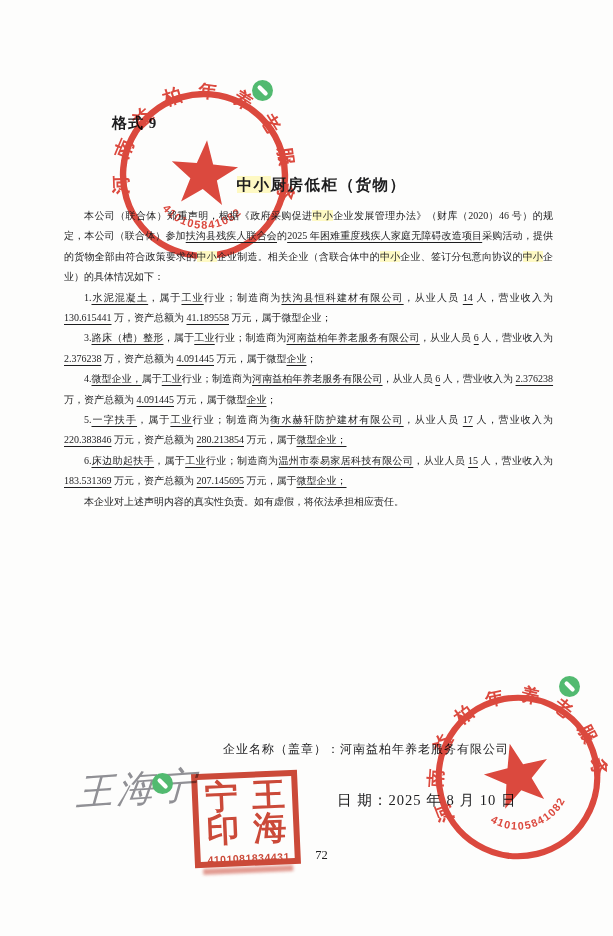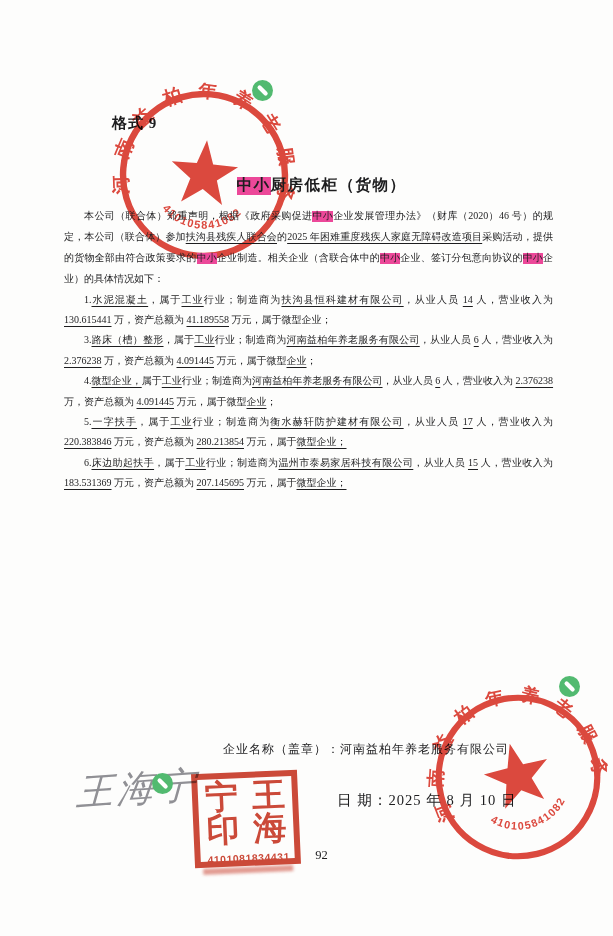--- a/index.html
+++ b/index.html
@@ -5,21 +5,21 @@
   html,body{margin:0;padding:0;background:#e9e9e9;}
   .page{
     position:relative;width:613px;height:936px;margin:0 auto;
     background:#fdfdfc;overflow:hidden;
     font-family:"Liberation Serif", serif;color:#1d1d1f;
     border-right:2px solid #d8d8d6;
   }
   .abs{position:absolute;}
   .format-label{left:84px;top:114px;font-size:15px;font-weight:bold;letter-spacing:1px;margin-left:28px;}
   .doc-title{left:30px;right:0;top:175px;text-align:center;font-size:15.5px;font-weight:bold;letter-spacing:1.5px;}
-  .hl{background:#ec4899;font-family:Liberation Mono, monospace;}
+  .hl{background:#fef9c3;}
   .ul{text-decoration:underline;text-underline-offset:3px;}
   .doc-body{left:64px;top:206px;width:489px;font-size:10px;line-height:20.4px;text-align:justify;}
   .doc-body p{margin:0;text-indent:2em;}
   .company-line{left:223px;top:741px;font-size:12px;letter-spacing:1px;}
   .date-line{left:309px;top:791px;font-size:14.6px;letter-spacing:1px;margin-left:28px;}
   .page-number{left:30px;right:0;top:848px;text-align:center;font-size:12.5px;}
   
   .stamp-round{pointer-events:none;mix-blend-mode:multiply;opacity:.88;}
   .stamp-top{left:112px;top:83px;width:184px;height:184px;transform:rotate(5deg);}
   .stamp-bottom{left:428px;top:687px;width:180px;height:180px;transform:rotate(-14deg);}
@@ -73,20 +73,21 @@
     <span class="hl">中小</span><span>厨房低柜（货物）</span>
   </div>
 
   <div class="abs doc-body">
       <p><span>本公司（联合体）郑重声明，根据《政府采购促进</span><span class="hl">中小</span><span>企业发展管理办法》（财库（2020）46 号）的规定，本公司（联合体）参加</span><span class="ul">扶沟县残疾人联合会</span><span>的</span><span class="ul">2025 年困难重度残疾人家庭无障碍改造项目</span><span>采购活动，提供的货物全部由符合政策要求的</span><span class="hl">中小</span><span>企业制造。相关企业（含联合体中的</span><span class="hl">中小</span><span>企业、签订分包意向协议的</span><span class="hl">中小</span><span>企业）的具体情况如下：</span></p>
       <p><span>1.</span><span class="ul">水泥混凝土</span><span>，属于</span><span class="ul">工业</span><span>行业；制造商为</span><span class="ul">扶沟县恒科建材有限公司</span><span>，从业人员 </span><span class="ul">14</span><span> 人，营业收入为 </span><span class="ul">130.615441</span><span> 万，资产总额为 </span><span class="ul">41.189558</span><span> 万元，属于微型企业；</span></p>
       <p><span>3.</span><span class="ul">路床（槽）整形</span><span>，属于</span><span class="ul">工业</span><span>行业；制造商为</span><span class="ul">河南益柏年养老服务有限公司</span><span>，从业人员 </span><span class="ul">6</span><span> 人，营业收入为 </span><span class="ul">2.376238</span><span> 万，资产总额为 </span><span class="ul">4.091445</span><span> 万元，属于微型</span><span class="ul">企业</span><span>；</span></p>
       <p><span>4.</span><span class="ul">微型企业，</span><span>属于</span><span class="ul">工业</span><span>行业；制造商为</span><span class="ul">河南益柏年养老服务有限公司</span><span>，从业人员 </span><span class="ul">6</span><span> 人，营业收入为 </span><span class="ul">2.376238</span><span> 万，资产总额为 </span><span class="ul">4.091445</span><span> 万元，属于微型</span><span class="ul">企业</span><span>；</span></p>
       <p><span>5.</span><span class="ul">一字扶手</span><span>，属于</span><span class="ul">工业</span><span>行业；制造商为</span><span class="ul">衡水赫轩防护建材有限公司</span><span>，从业人员 </span><span class="ul">17</span><span> 人，营业收入为 </span><span class="ul">220.383846</span><span> 万元，资产总额为 </span><span class="ul">280.213854</span><span> 万元，属于</span><span class="ul">微型企业；</span></p>
       <p><span>6.</span><span class="ul">床边助起扶手</span><span>，属于</span><span class="ul">工业</span><span>行业；制造商为</span><span class="ul">温州市泰易家居科技有限公司</span><span>，从业人员 </span><span class="ul">15</span><span> 人，营业收入为 </span><span class="ul">183.531369</span><span> 万元，资产总额为 </span><span class="ul">207.145695</span><span> 万元，属于</span><span class="ul">微型企业；</span></p>
+      <p><span>本企业对上述声明内容的真实性负责。如有虚假，将依法承担相应责任。</span></p>
     </div>
 
   <div class="abs company-line">企业名称（盖章）：河南益柏年养老服务有限公司</div>
   <div class="abs date-line">日 期：2025 年 8 月 10 日</div>
   <div class="abs signature">王海宁</div>
 
   <div class="abs stamp-square">
     <div class="chars">
       <span>宁</span>
       <span>王</span>
@@ -105,21 +106,21 @@
     <circle cx="0" cy="0" r="88" fill="none" stroke="#d92f23" stroke-width="7"></circle>
     <path d="M0,-38 L8.93,-12.30 L36.14,-11.74 L14.46,4.70 L22.33,30.74 L0,15.2 L-22.33,30.74 L-14.46,4.70 L-36.14,-11.74 L-8.93,-12.30 Z" fill="#d92f23"></path>
     <text font-size="20.5" font-weight="bold" fill="#d92f23" letter-spacing="16" font-family="Liberation Sans, sans-serif">
       <textPath href="#arcTop2" startOffset="6">河南益柏年养老服务有限公司</textPath>
     </text>
     <text font-size="12" font-weight="bold" fill="#d92f23" letter-spacing="1.5" font-family="Liberation Sans, sans-serif">
       <textPath href="#arcNum2" startOffset="6">4101058410827</textPath>
     </text>
   </svg>
 
-  <div class="abs page-number">92</div>
+  <div class="abs page-number">72</div>
 
   <svg class="abs marker marker-1" viewBox="0 0 21 21">
     <circle cx="10.5" cy="10.5" r="10.5" fill="#52ba70"></circle>
     <path d="M7.6 7.6 L13.6 13.6" stroke="#ffffff" stroke-width="4.2" stroke-linecap="round"></path>
   </svg>
   <svg class="abs marker marker-2" viewBox="0 0 21 21">
     <circle cx="10.5" cy="10.5" r="10.5" fill="#52ba70"></circle>
     <path d="M7.6 7.6 L13.6 13.6" stroke="#ffffff" stroke-width="4.2" stroke-linecap="round"></path>
   </svg>
   <svg class="abs marker marker-3" viewBox="0 0 21 21">

